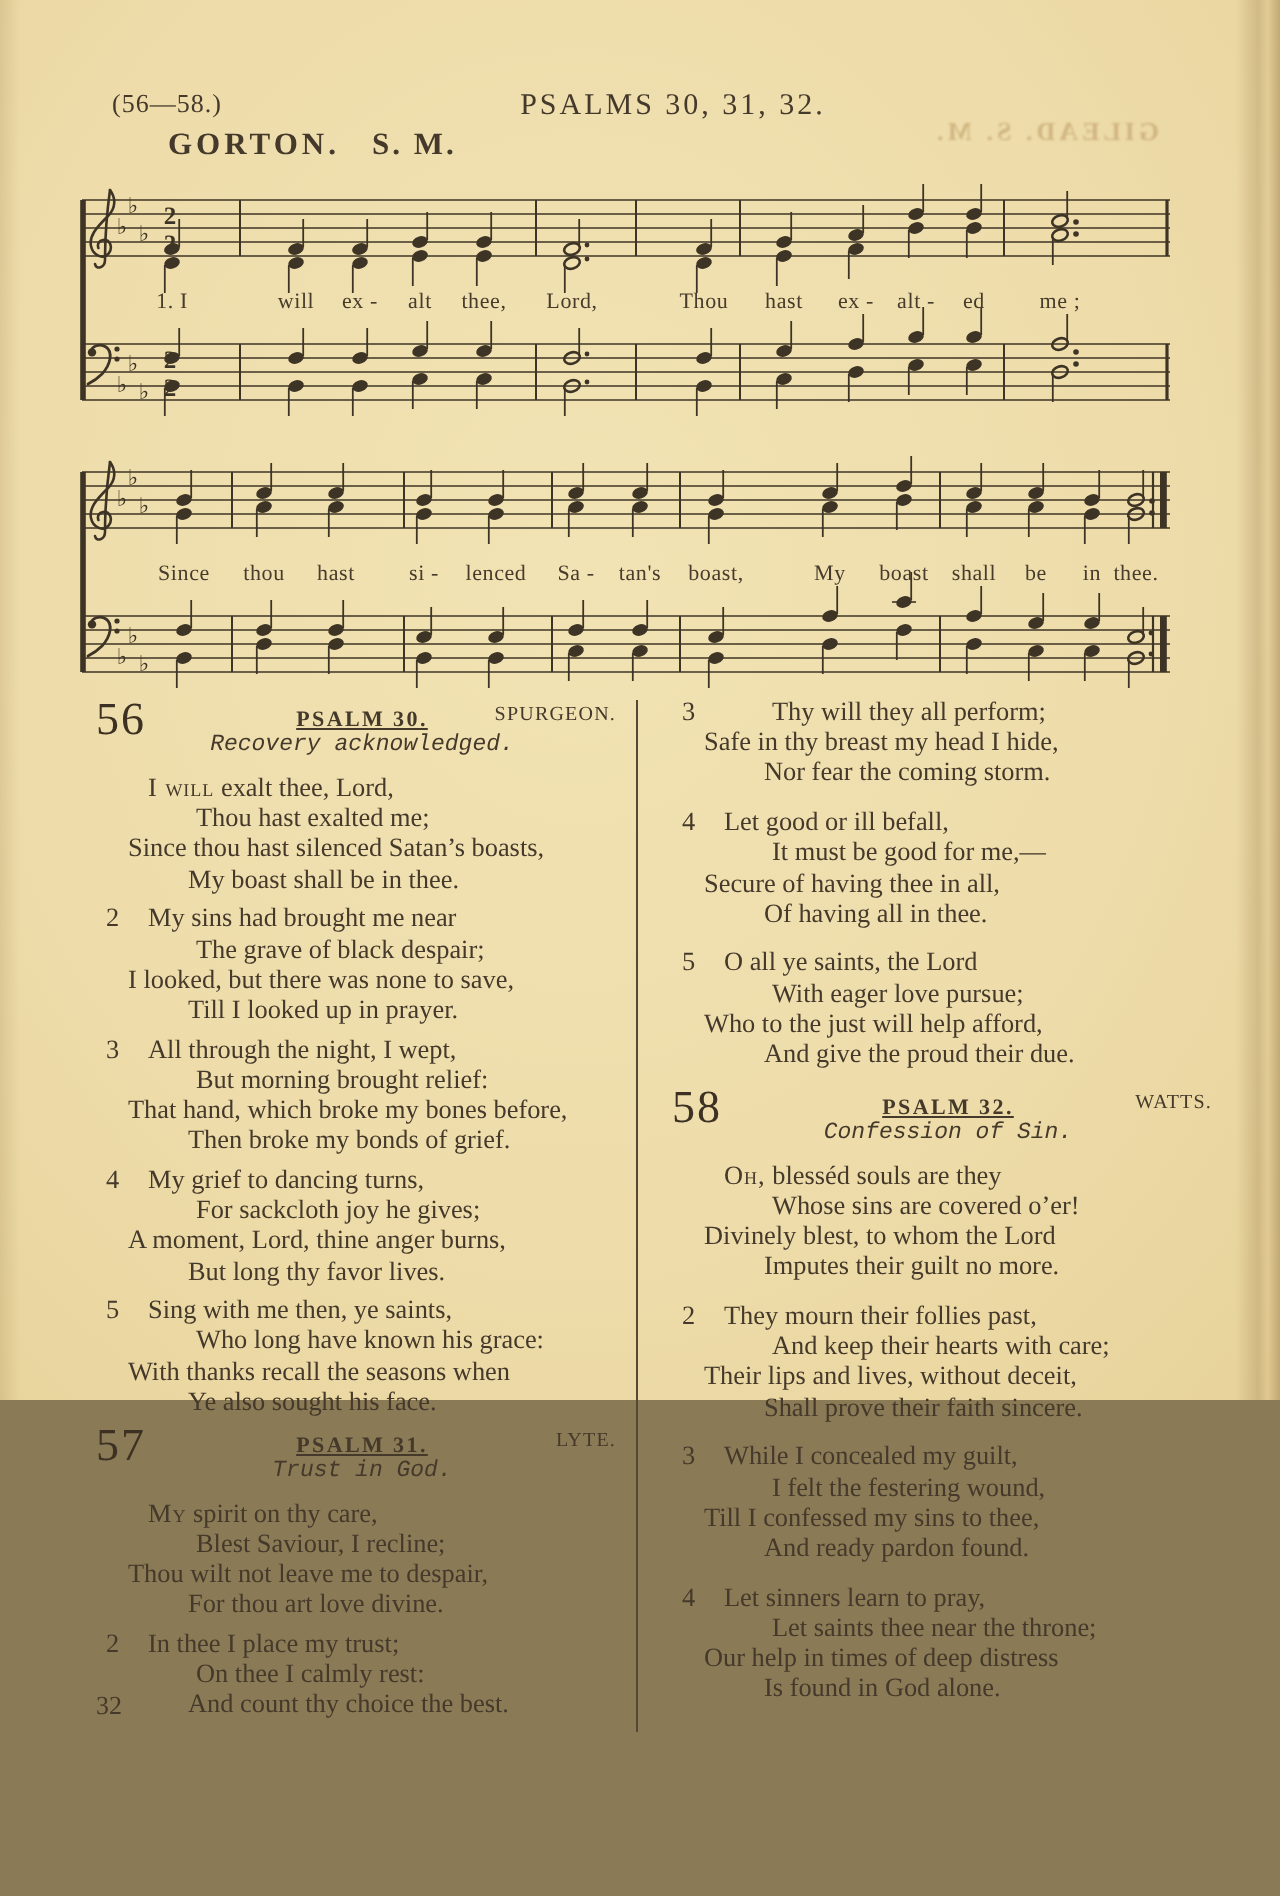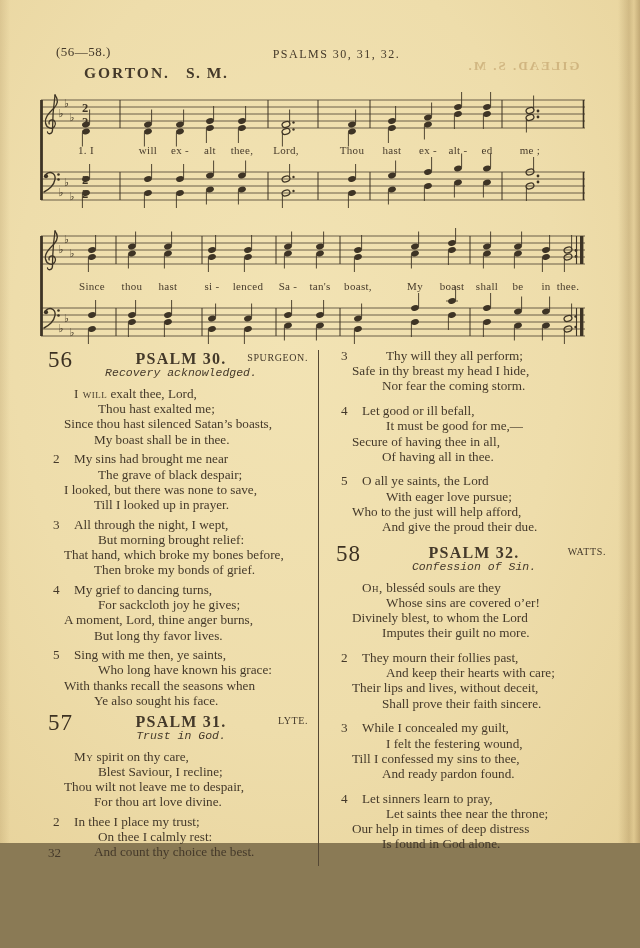--- a/index.html
+++ b/index.html
@@ -1,43 +1,43 @@
 <!DOCTYPE html>
 <html><head>
 <meta charset="utf-8">
 <style>
   html,body{margin:0;padding:0;}
   body{width:640px;height:948px;overflow:hidden;background:#8a7a55;}
-  .page{position:relative;width:640px;height:843px;
+  .page{position:relative;width:640px;height:700px;
     background:#eeddab;
     background-image:radial-gradient(ellipse at 45% 40%, #f2e3b4 0%, #eeddab 55%, #e7d29a 100%);
     font-family:"Liberation Serif","DejaVu Serif",serif;color:#44392a;}
   .edge-right{position:absolute;top:0;right:0;bottom:0;width:22px;pointer-events:none;
     background:linear-gradient(to right, rgba(120,85,35,0) 0%, rgba(120,85,35,0.22) 50%, rgba(190,155,95,0.18) 72%, rgba(110,75,28,0.32) 100%);}
   .edge-left{position:absolute;top:0;left:0;bottom:0;width:10px;pointer-events:none;
     background:linear-gradient(to right, rgba(120,85,35,0.14), rgba(120,85,35,0));}
   .pg-header{position:absolute;top:44px;left:0;width:640px;text-align:center;}
   .hymn-range{position:absolute;left:56px;top:0;font-size:13px;letter-spacing:0.5px;}
-  .running-title{font-size:12px;letter-spacing:1.5px;margin-left:33px;}
+  .running-title{font-size:15px;letter-spacing:1.5px;margin-left:33px;}
   .tune-line{position:absolute;top:64px;left:84px;font-weight:bold;font-size:15.5px;letter-spacing:2px;text-align:right;}
   .tune-meter{margin-left:16px;letter-spacing:1.5px;}
   .bleed{position:absolute;top:58px;left:438px;width:170px;text-align:center;
     transform:scaleX(-1);color:rgba(186,152,96,0.55);font-weight:bold;font-size:13px;
     letter-spacing:2px;filter:blur(0.6px);}
   .music-box{position:absolute;left:40px;}
   #sys1{top:80px;}
   #sys2{top:216px;}
   .cols{position:absolute;top:348px;left:0;width:640px;}
   #col-left{position:absolute;left:46px;width:270px;}
   #col-right{position:absolute;left:334px;width:280px;}
   .divider{position:absolute;left:318px;top:2px;height:516px;width:1.3px;background:#554834;}
   .hymn-header{position:relative;text-align:center;margin:2px 0 6px 0;min-height:30px;}
   .hymn-header.later{margin-top:4px;}
   .hnum{position:absolute;left:2px;top:-3px;font-size:23px;letter-spacing:1px;color:#3c3122;}
-  .psalm{font-weight:bold;font-size:16px;letter-spacing:1.2px;}
+  .psalm{font-weight:bold;font-size:11px;letter-spacing:1.2px;text-decoration:underline;}
   .author{position:absolute;right:8px;top:2px;font-size:10px;letter-spacing:0.6px;margin-left:45px;}
   .subtitle{font-style:italic;font-size:11.5px;margin-top:-2px;font-family:Liberation Mono, monospace;}
   .stanza{position:relative;margin-bottom:4.5px;font-size:13.2px;line-height:15.2px;}
   #col-right .stanza{margin-bottom:9.5px;}
   .vnum{position:absolute;left:7px;top:0;}
   .vline{white-space:nowrap;}
   .vline.i0{padding-left:28px;}
   .vline.i1{padding-left:52px;}
   .vline.i2{padding-left:18px;}
   .vline.i3{padding-left:48px;}

